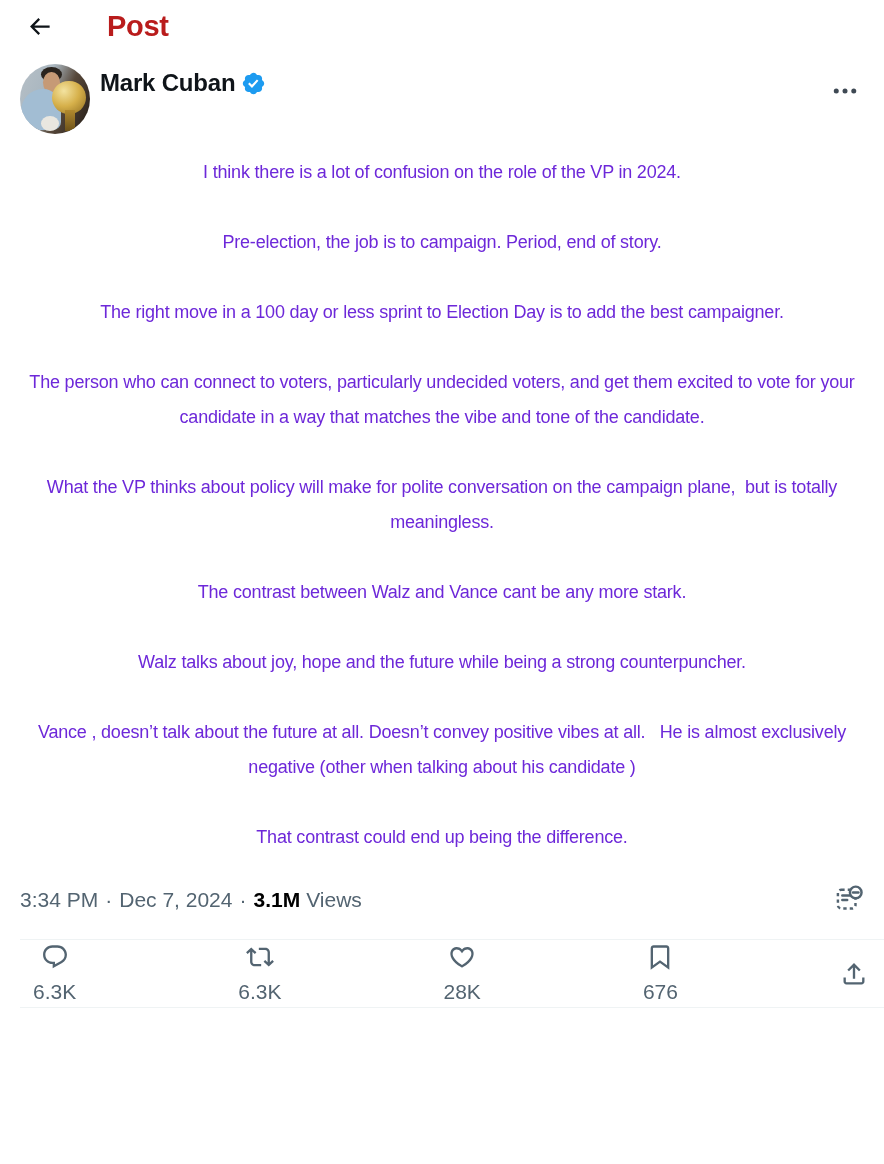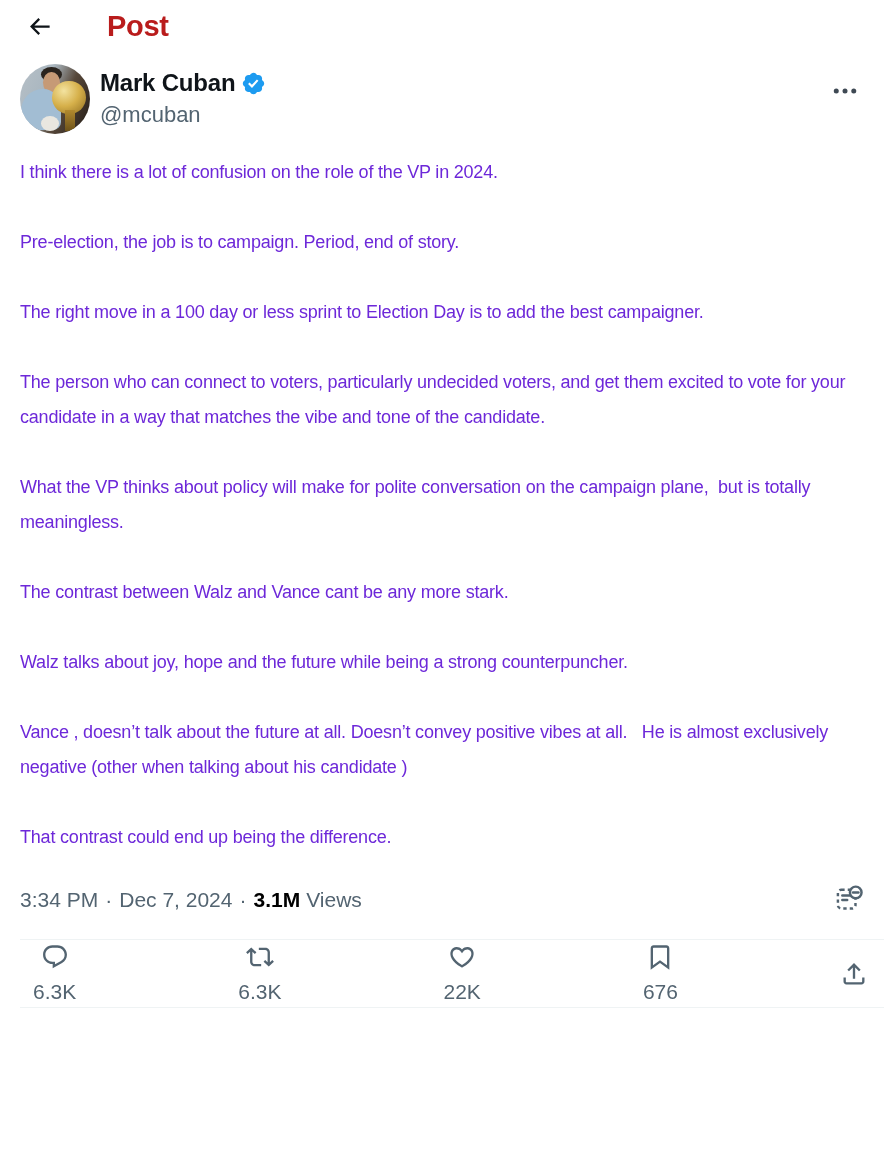--- a/index.html
+++ b/index.html
@@ -12,21 +12,21 @@
   .icon { color:#536471; display:inline-flex; align-items:center; justify-content:center; }
   .icon svg { display:block; }
 
   
   .top-bar { display:flex; align-items:center; padding:11px 0 8px 25px; height:50px; }
   .back-btn { width:28px; height:28px; border:none; background:none; cursor:pointer;
               display:flex; align-items:center; justify-content:center; color:#0f1419; padding:0; }
   .page-title { font-size:29px; font-weight:800; margin-left:54px; letter-spacing:-0.3px; color:#b91c1c; }
 
   
-  .article { padding:0 20px; }
+  .article { padding:0 20px;text-align:center; }
 
   .user-row { display:flex; align-items:flex-start; margin-top:14px; position:relative; }
   .avatar { width:70px; height:70px; border-radius:50%; overflow:hidden; position:relative;
             flex:0 0 70px; cursor:pointer;
             background:linear-gradient(115deg,#b7c0c7 0%,#aab7c0 34%,#57483a 60%,#211a14 100%); }
   .avatar .hair  { position:absolute; left:30%; top:4%;  width:30%; height:22%; border-radius:50%; background:#2a241e; }
   .avatar .face  { position:absolute; left:33%; top:12%; width:24%; height:30%; border-radius:50%; background:#c69a76; }
   .avatar .shirt { position:absolute; left:2%;  top:36%; width:56%; height:58%; border-radius:55% 45% 20% 45%; background:#a2bdd3; }
   .avatar .cloth { position:absolute; left:30%; top:74%; width:26%; height:22%; border-radius:50%; background:#e9e7e0; }
   .avatar .ball  { position:absolute; right:6%; top:24%; width:48%; height:48%; border-radius:50%;
@@ -95,21 +95,20 @@
 
     <div class="user-info">
       <div class="name-line">
         <span class="display-name">Mark Cuban</span>
         <span class="badge icon" style="color:#1d9bf0;">
           <svg width="25" height="25" viewBox="0 0 24 24" fill="currentColor">
               <path d="M22.25 12c0-1.43-.88-2.67-2.19-3.34.46-1.39.2-2.9-.81-3.91s-2.52-1.27-3.91-.81c-.66-1.31-1.91-2.19-3.34-2.19s-2.67.88-3.33 2.19c-1.4-.46-2.91-.2-3.92.81s-1.26 2.52-.8 3.91c-1.31.67-2.2 1.91-2.2 3.34s.89 2.67 2.2 3.34c-.46 1.39-.21 2.9.8 3.91s2.52 1.26 3.91.81c.67 1.31 1.91 2.19 3.34 2.19s2.68-.88 3.34-2.19c1.39.45 2.9.2 3.91-.81s1.27-2.52.81-3.91c1.31-.67 2.19-1.91 2.19-3.34zm-11.71 4.2L6.8 12.46l1.41-1.42 2.26 2.26 4.8-5.23 1.47 1.36-6.2 6.77z"></path>
             </svg>
         </span>
       </div>
-      <div class="handle">@mcuban</div>
     </div>
 
     <button class="more-btn">
       <span class="icon" style="color:#3f4954;">
         <svg width="30" height="30" viewBox="0 0 24 24" fill="currentColor">
             <circle cx="5" cy="12" r="2"></circle>
             <circle cx="12" cy="12" r="2"></circle>
             <circle cx="19" cy="12" r="2"></circle>
           </svg>
       </span>
@@ -177,21 +176,21 @@
     </span>
     <span class="action-count">6.3K</span>
   </button>
 
   <button class="action-group">
     <span class="icon">
       <svg width="28" height="28" viewBox="0 0 24 24" fill="currentColor">
           <path d="M16.697 5.5c-1.222-.06-2.679.51-3.89 2.16l-.805 1.09-.806-1.09C9.984 6.01 8.526 5.44 7.304 5.5c-1.243.07-2.349.78-2.91 1.91-.552 1.12-.633 2.78.479 4.82 1.074 1.97 3.257 4.27 7.129 6.61 3.87-2.34 6.052-4.64 7.126-6.61 1.111-2.04 1.03-3.7.477-4.82-.561-1.13-1.666-1.84-2.908-1.91zm4.187 7.69c-1.351 2.48-4.001 5.12-8.379 7.67l-.503.3-.504-.3c-4.379-2.55-7.029-5.19-8.382-7.67-1.36-2.5-1.41-4.86-.514-6.67.887-1.79 2.647-2.91 4.601-3.01 1.651-.09 3.368.56 4.798 2.01 1.429-1.45 3.146-2.1 4.796-2.01 1.954.1 3.714 1.22 4.601 3.01.896 1.81.846 4.17-.514 6.67z"></path>
         </svg>
     </span>
-    <span class="action-count">22K</span>
+    <span class="action-count">28K</span>
   </button>
 
   <button class="action-group">
     <span class="icon">
       <svg width="28" height="28" viewBox="0 0 24 24" fill="currentColor">
           <path d="M4 4.5C4 3.12 5.119 2 6.5 2h11C18.881 2 20 3.12 20 4.5v18.44l-8-5.71-8 5.71V4.5zM6.5 4c-.276 0-.5.22-.5.5v14.56l6-4.29 6 4.29V4.5c0-.28-.224-.5-.5-.5h-11z"></path>
         </svg>
     </span>
     <span class="action-count">676</span>
   </button>

